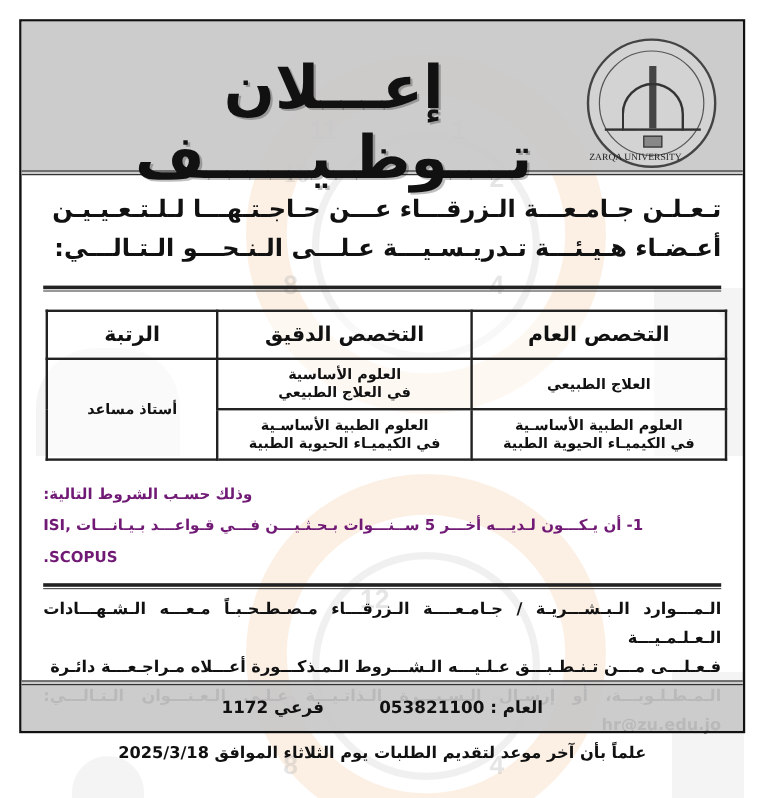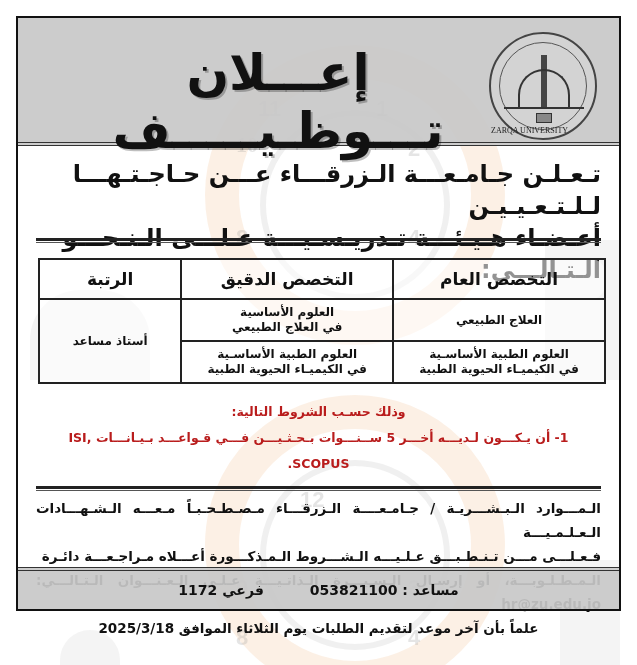--- a/index.html
+++ b/index.html
@@ -70,21 +70,21 @@
       font-family: "Liberation Serif", serif; font-size: 8px; color: #222; direction: ltr;
     }
     .title {
       position: absolute; left: 70px; top: 26px; width: 380px; text-align: center;
       font-family: "DejaVu Sans", sans-serif; font-weight: bold; font-size: 50px;
       color: #111; letter-spacing: 2px; text-shadow: 2px 2px 0 rgba(0,0,0,0.25);
     }
 
     .intro {
       position: absolute; left: 0; top: 140px; width: 601px; padding: 0 18px;
-      font-weight: bold; font-size: 24px; line-height: 32px; text-align: right; color: #111;
+      font-weight: bold; font-size: 20px; line-height: 32px; text-align: right; color: #111;
     }
     .rule1 {
       position: absolute; left: 18px; top: 220px; width: 565px; height: 5px;
       border-top: 3px solid #222; border-bottom: 1px solid #555;
     }
 
     table.jobs {
       position: absolute; left: 20px; top: 240px; width: 568px; border-collapse: collapse;
       font-family: "DejaVu Sans", sans-serif;
     }
@@ -93,21 +93,21 @@
       background: rgba(255,255,255,0.55);
     }
     table.jobs th { font-size: 17px; font-weight: bold; height: 40px; }
     table.jobs td { font-size: 12px; font-weight: bold; line-height: 15px; height: 42px; padding: 2px 4px; }
     .c-general { width: 222px; border-radius: 14px; }
     .c-precise { width: 222px; }
     .c-rank { width: 149px; }
 
     .conditions {
       position: absolute; left: 0; top: 381px; width: 601px; padding: 0 18px;
-      text-align: center; font-weight: bold; color: #b91c1c;
+      text-align: left; font-weight: bold; color: #701a75;
     }
     .conditions .lead { font-size: 12.5px; line-height: 26px; }
     .conditions .item { font-size: 12.5px; line-height: 26px; }
     .rule2 {
       position: absolute; left: 18px; top: 468px; width: 565px; height: 5px;
       border-top: 3px solid #222; border-bottom: 1px solid #555;
     }
     .closing {
       position: absolute; left: 0; top: 478px; width: 601px; padding: 0 18px;
       font-weight: bold; font-size: 13.5px; line-height: 24px; color: #111; text-align: justify;
@@ -216,21 +216,21 @@
         <span class="email">hr@zu.edu.jo</span>
       </div>
       <div class="center">
         <span>علماً بأن آخر موعد لتقديم الطلبات يوم الثلاثاء الموافق</span>
         <span class="ltr">2025/3/18</span>
       </div>
     </div>
 
     <div class="footer">
       <div>
-        <span>مساعد :</span>
+        <span>العام :</span>
         <span class="ltr">053821100</span>
       </div>
       <div>
         <span>فرعي</span>
         <span class="ltr">1172</span>
       </div>
     </div>
 
   </div>
 </div>

